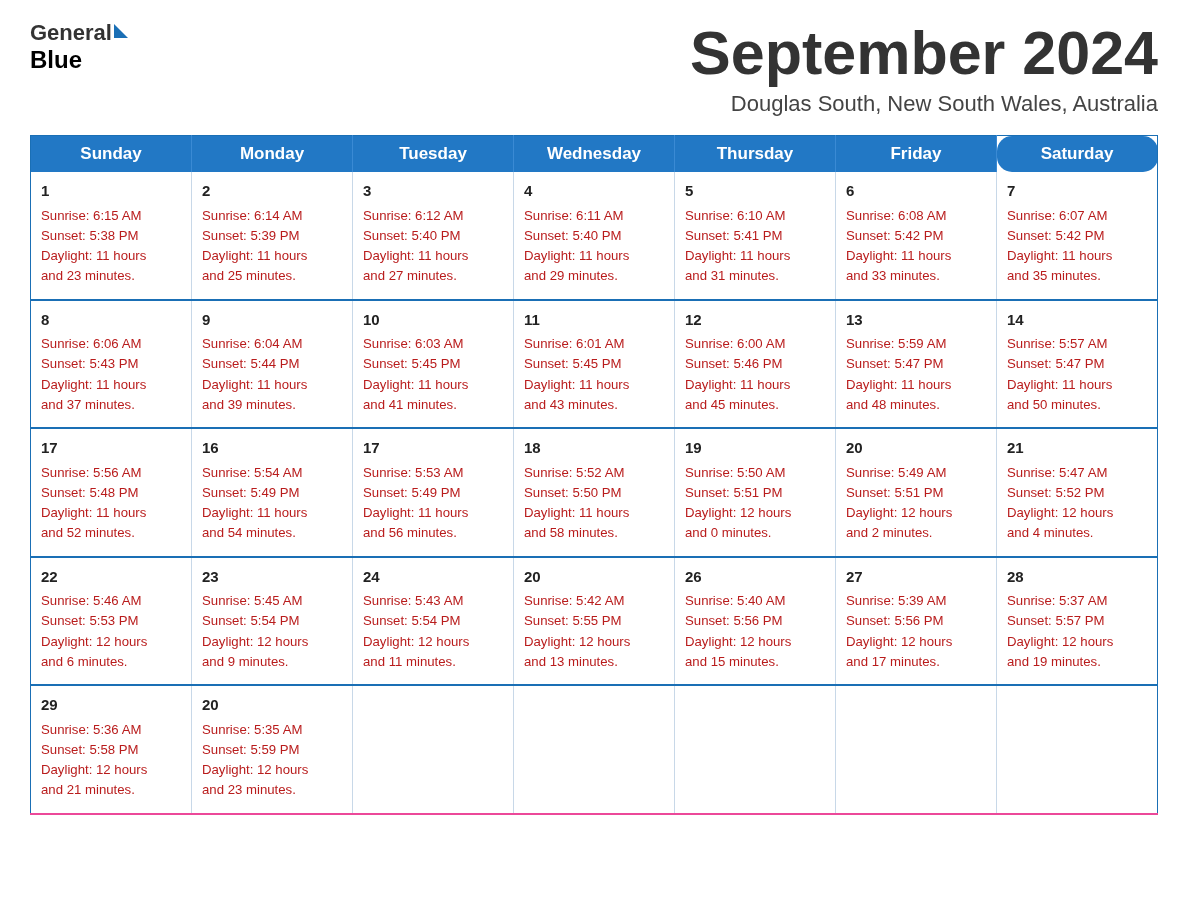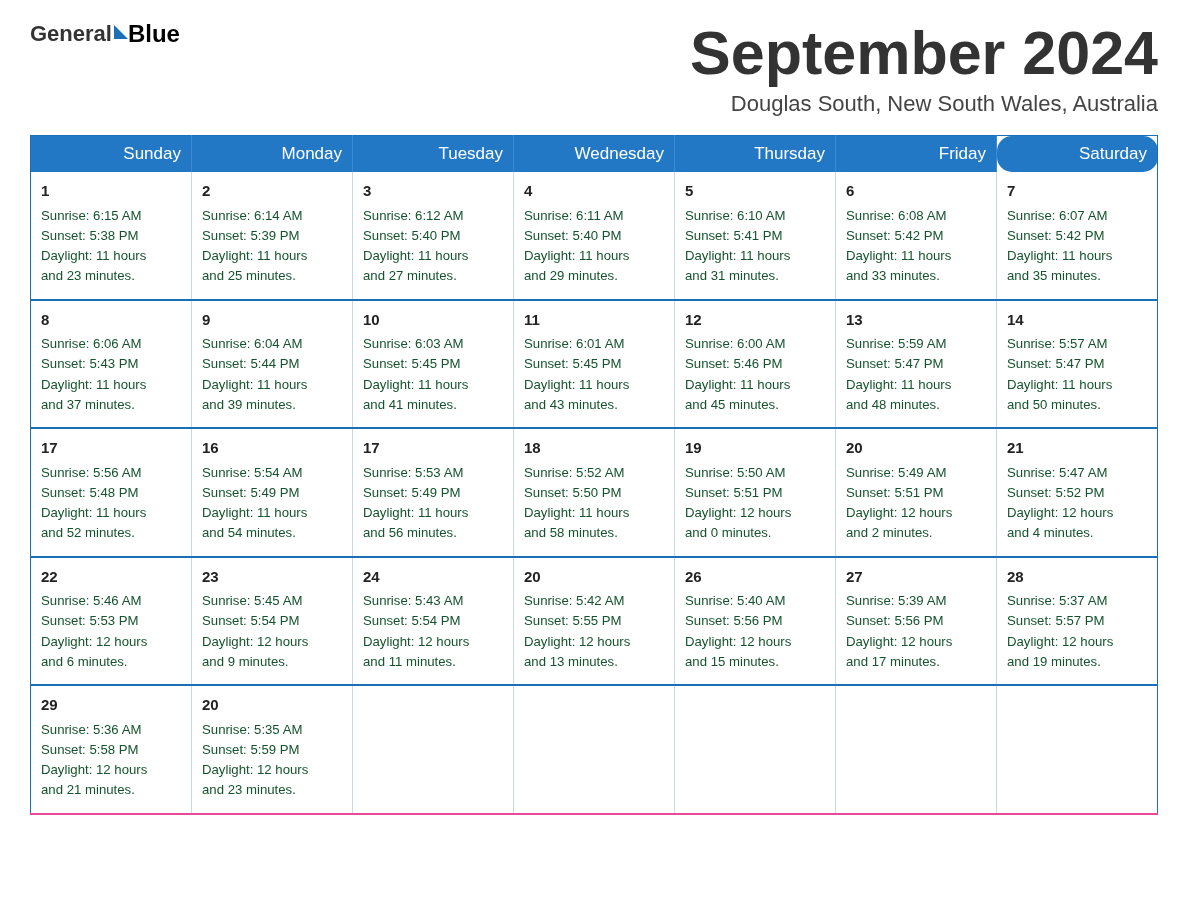--- a/index.html
+++ b/index.html
@@ -36,21 +36,21 @@
       height: 0;
       border-left: 14px solid #1a6fb5;
       border-top: 14px solid transparent;
       border-bottom: 0px solid transparent;
       margin-left: 2px;
       margin-top: -4px;
       display: inline-block;
     }
     .logo-block {
       display: flex;
-      flex-direction: row;
+      flex-direction: column;
       line-height: 1.2;
     }
     .logo-row {
       display: flex;
       align-items: center;
     }
     .title-area {
       text-align: right;
     }
     .month-title {
@@ -66,23 +66,23 @@
     }
     .calendar-table {
       width: 100%;
       border-collapse: collapse;
       border: 1px solid #1a6fb5;
     }
     .calendar-table thead tr th {
       background-color: #2278c5;
       color: #fff;
       font-size: 17px;
-      font-weight: normal;
+      font-weight: bold;
       padding: 8px 10px;
-      text-align: right;
+      text-align: center;
       border-right: 1px solid #3a8ad4;
       margin-top: 44px;
     }
     .calendar-table thead tr th:last-child {
       border-right: none;
       border-radius: 15px;
     }
     .calendar-table tbody tr td {
       vertical-align: top;
       padding: 8px 10px 12px 10px;
@@ -99,21 +99,21 @@
       border-bottom: 2px solid #ec4899;
     }
     .day-number {
       font-size: 15px;
       font-weight: bold;
       display: block;
       margin-bottom: 3px;
     }
     .day-info {
       font-size: 13.2px;
-      color: #14532d;
+      color: #b91c1c;
     }
     .empty-cell {
       background: #fff;
     }
   </style>
 </head>
 <body>
 
 <div class="header-area">
   <div class="logo-area">

